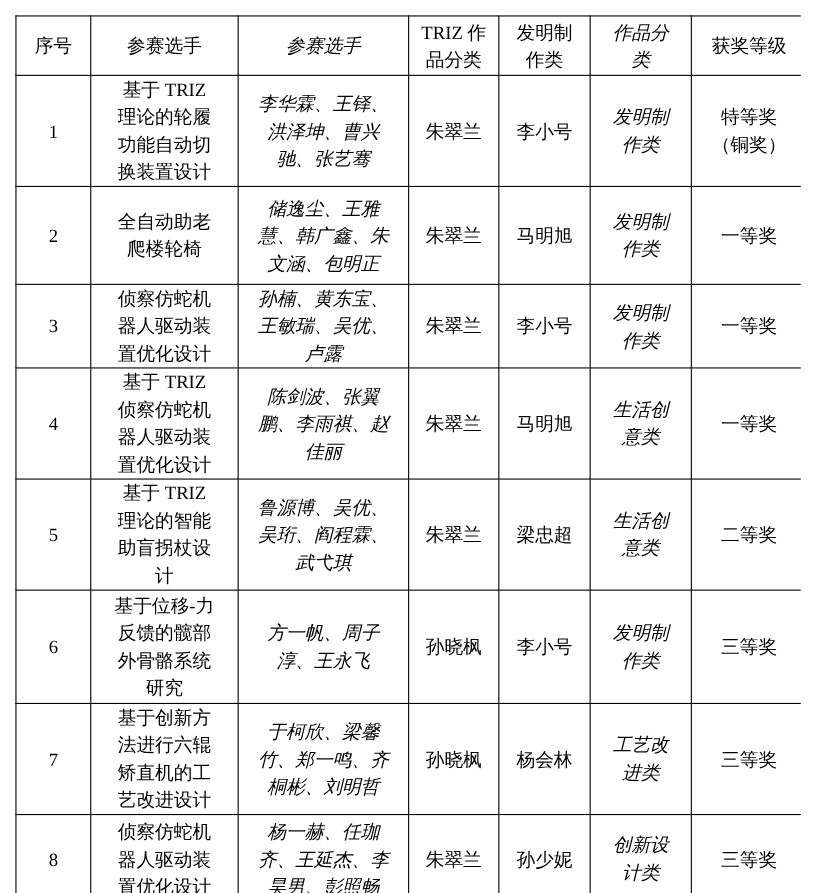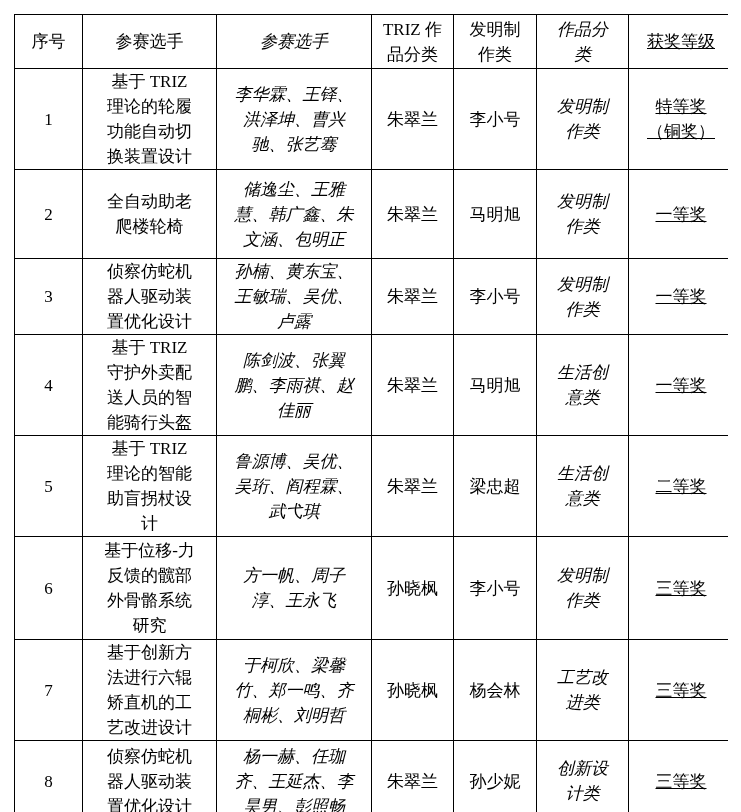--- a/index.html
+++ b/index.html
@@ -39,21 +39,21 @@
     color: #000000;
     overflow: hidden;
   }
   
   .c-seq    { padding: 0 4px; }
   .c-title  { padding: 0 18px; }
   .c-members{ padding: 0 14px; font-style: italic; }
   .c-triz   { padding: 0 10px; }
   .c-major  { padding: 0 10px; }
   .c-cat    { padding: 0 15px; font-style: italic; }
-  .c-award  { padding: 0 15px; text-decoration: underline; }
+  .c-award  { padding: 0 15px; }
 </style>
 </head>
 <body>
 
 <div class="page">
   <table class="awards">
     <colgroup>
       <col style="width:68px">
       <col style="width:134px">
       <col style="width:155px">
@@ -96,21 +96,21 @@
         <td class="c-seq">3</td>
         <td class="c-title">侦察仿蛇机器人驱动装置优化设计</td>
         <td class="c-members">孙楠、黄东宝、王敏瑞、吴优、卢露</td>
         <td class="c-triz">朱翠兰</td>
         <td class="c-major">李小号</td>
         <td class="c-cat">发明制作类</td>
         <td class="c-award">一等奖</td>
       </tr>
       <tr style="height:99px">
         <td class="c-seq">4</td>
-        <td class="c-title">基于 TRIZ 守护外卖配送人员的智能骑行头盔</td>
+        <td class="c-title">基于 TRIZ 侦察仿蛇机器人驱动装置优化设计</td>
         <td class="c-members">陈剑波、张翼鹏、李雨祺、赵佳丽</td>
         <td class="c-triz">朱翠兰</td>
         <td class="c-major">马明旭</td>
         <td class="c-cat">生活创意类</td>
         <td class="c-award">一等奖</td>
       </tr>
       <tr style="height:86px">
         <td class="c-seq">5</td>
         <td class="c-title">基于 TRIZ 理论的智能助盲拐杖设计</td>
         <td class="c-members">鲁源博、吴优、吴珩、阎程霖、武弋琪</td>

